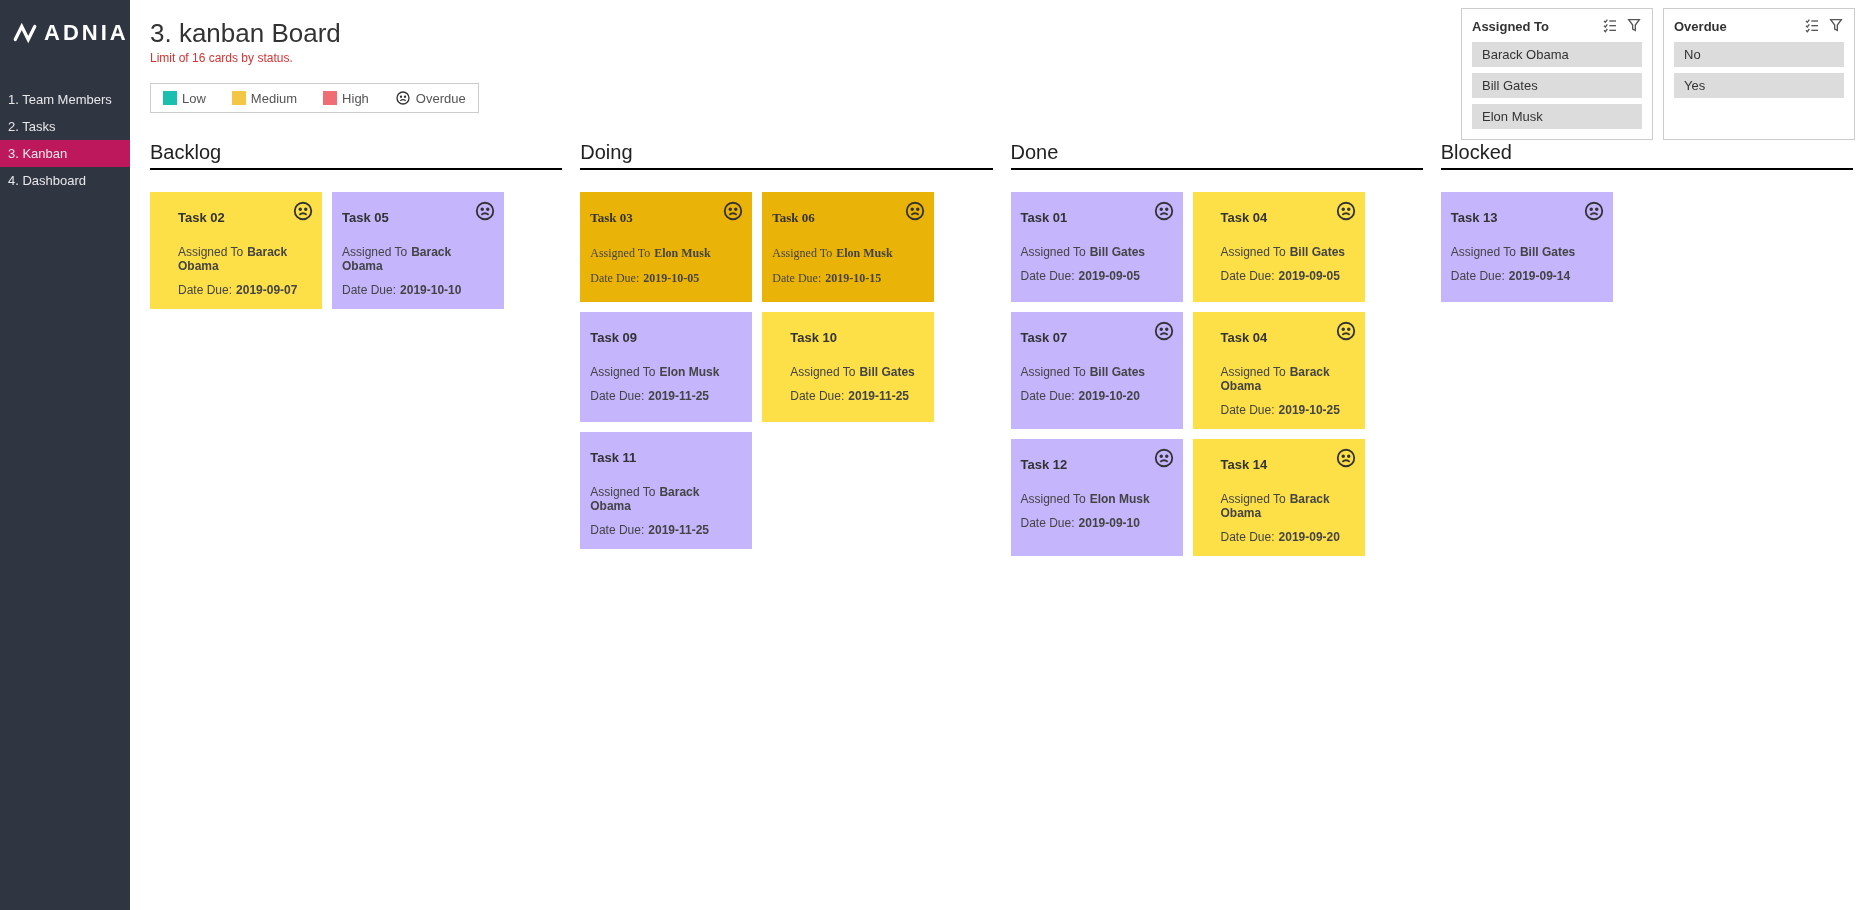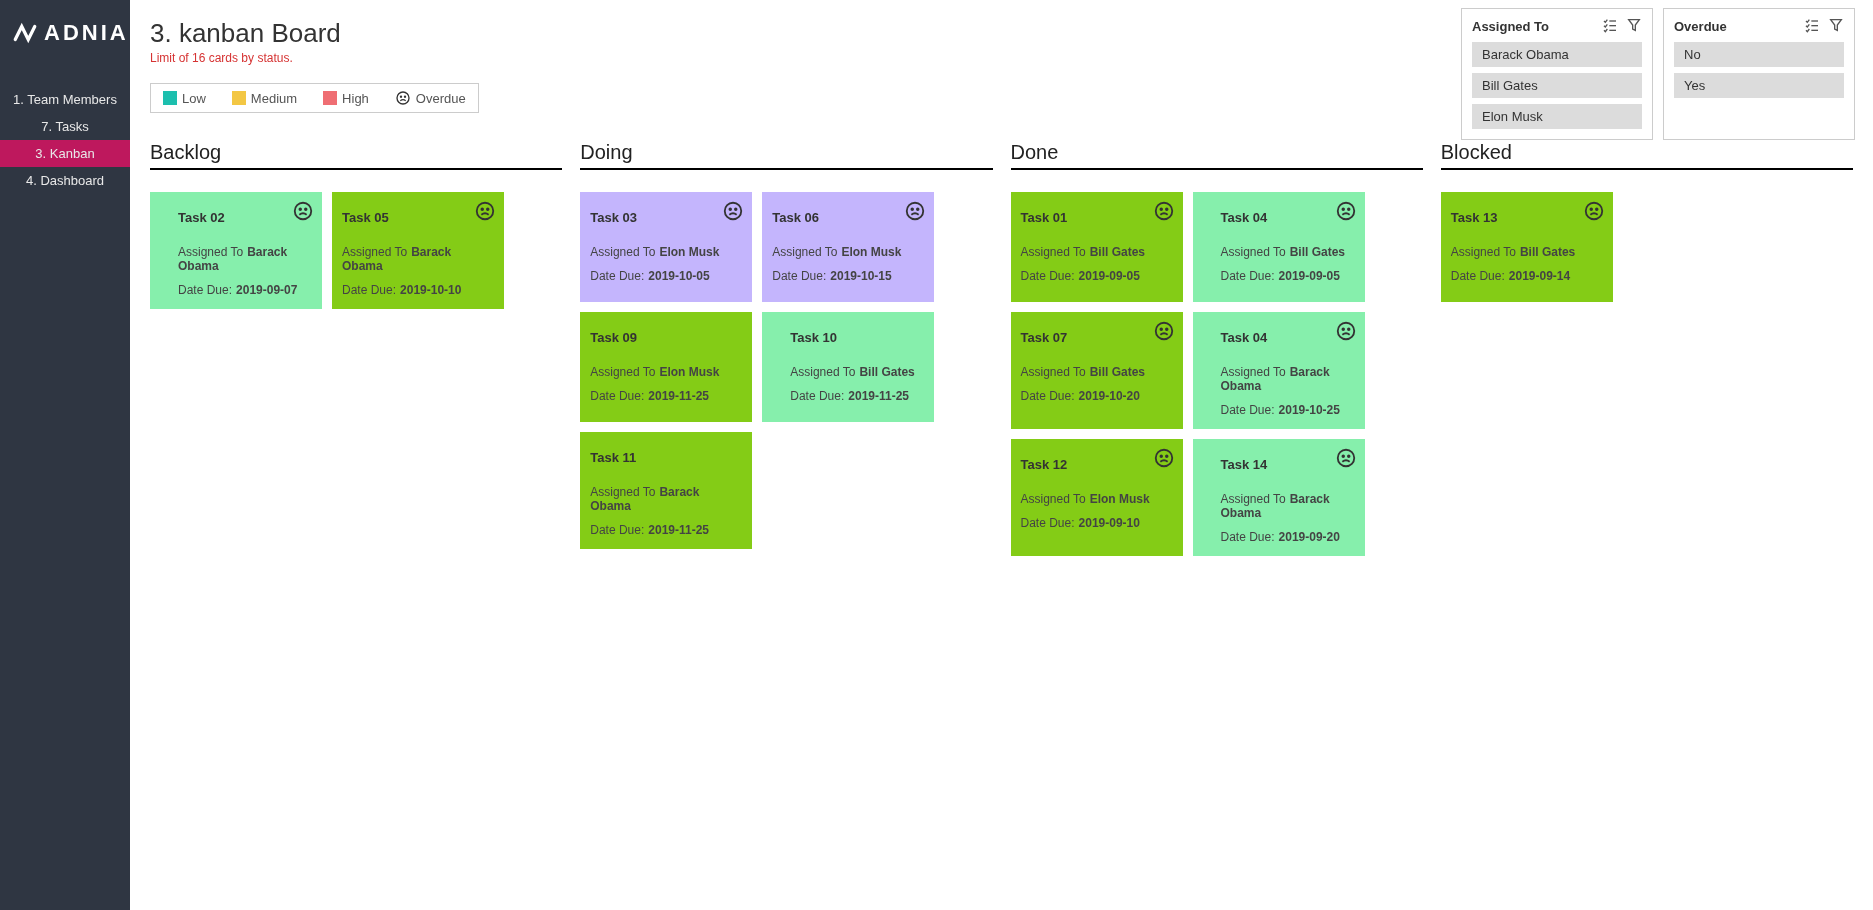--- a/index.html
+++ b/index.html
@@ -1,19 +1,19 @@
 <!DOCTYPE html>
 <html><head>
 <meta charset="utf-8">
 <style>
   * { box-sizing: border-box; margin: 0; padding: 0; }
   body { font-family: -apple-system, BlinkMacSystemFont, "Segoe UI", Arial, sans-serif; font-size: 13px; color: #333; background: #fff; }
   .app { display: flex; width: 1873px; height: 910px; overflow: hidden; }
   
-  .sidebar { width: 130px; background: #2f3642; color: #fff; flex-shrink: 0; text-align: center; }
+  .sidebar { width: 130px; background: #2f3642; color: #fff; flex-shrink: 0; }
   .logo { display: flex; align-items: center; gap: 6px; padding: 20px 12px 40px 12px; font-size: 22px; font-weight: 700; letter-spacing: 3px; }
   .logo svg { flex-shrink: 0; }
   .nav-item { padding: 6px 8px; font-size: 13px; cursor: pointer; color: #e8e8e8; }
   .nav-item.active { background: #be185d; }
   
   .main { flex: 1; padding: 18px 20px; position: relative; }
   .header { display: flex; justify-content: flex-start; align-items: flex-start; margin-bottom: 28px; }
   .title-block .title { font-size: 26px; font-weight: 400; color: #333; }
   .title-block .limit { color: #d63333; font-size: 12px; margin-top: 2px; }
   .legend { display: inline-flex; align-items: center; gap: 26px; border: 1px solid #ccc; padding: 6px 12px; margin-top: 18px; font-size: 13px; color: #555; }
@@ -29,23 +29,23 @@
   .filter-header { display: flex; justify-content: space-between; align-items: center; font-weight: 700; font-size: 13px; margin-bottom: 6px; }
   .filter-icons { display: flex; gap: 8px; }
   .filter-option { background: #dcdcdc; padding: 5px 10px; margin-bottom: 6px; font-size: 13px; cursor: pointer; }
   .filter-option:last-child { margin-bottom: 0; }
   
   .board { display: flex; gap: 18px; }
   .column { flex: 1; min-width: 0; }
   .col-title { font-size: 20px; font-weight: 400; color: #222; border-bottom: 2px solid #000; padding-bottom: 4px; margin-bottom: 22px; }
   .cards { display: grid; grid-template-columns: repeat(2, 172px); gap: 10px; align-content: start; }
   .card { position: relative; padding: 18px 10px 12px 10px; min-height: 110px; }
-  .card.low { background: #86efac; padding-left: 28px; }
-  .card.medium { background: #84cc16; }
-  .card.high { background: #c4b5fd; }
+  .card.low { background: #fde047; padding-left: 28px; }
+  .card.medium { background: #c4b5fd; }
+  .card.high { background: #eab308; font-family: Liberation Serif, serif; }
   .card .task-name { font-weight: 700; font-size: 13px; margin-bottom: 20px; color: #333; }
   .card .row { font-size: 12px; color: #444; margin-bottom: 10px; }
   .card .row:last-child { margin-bottom: 0; }
   .card .label { }
   .card .value { font-weight: 700; margin-left: 4px; }
   .card .face { position: absolute; top: 8px; right: 8px; }
   .face svg { display: block; }
 </style>
 </head>
 <body>
@@ -54,21 +54,21 @@
 
   <aside class="sidebar">
     <div class="logo">
       <svg width="26" height="26" viewBox="0 0 24 24" fill="none" stroke="#fff" stroke-width="3" stroke-linecap="round">
           <path d="M3 18 L9 6 L15 18 L21 6"></path>
         </svg>
       <span>ADNIA</span>
     </div>
     <div id="nav">
         <div class="nav-item">1. Team Members</div>
-        <div class="nav-item">7. Tasks</div>
+        <div class="nav-item">2. Tasks</div>
         <div class="nav-item active">3. Kanban</div>
         <div class="nav-item">4. Dashboard</div>
       </div>
   </aside>
 
   <main class="main">
 
     <div class="header">
       <div class="title-block">
         <div class="title">3. kanban Board</div>

